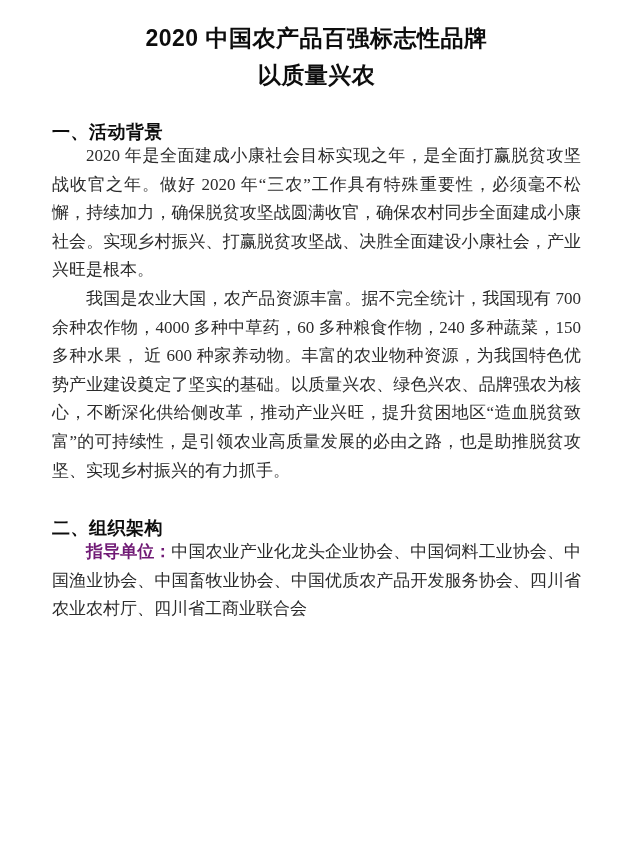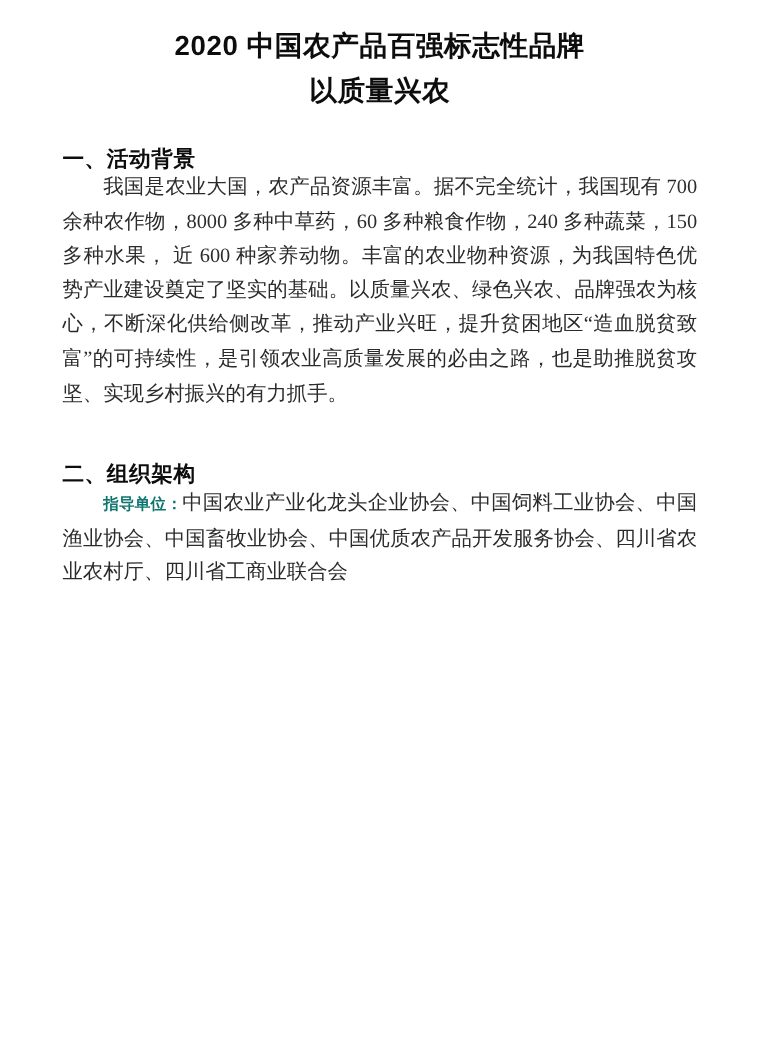--- a/index.html
+++ b/index.html
@@ -31,21 +31,21 @@
     font-weight: 700;
     font-size: 18px;
     line-height: 20px;
     color: #0d0d0d;
     letter-spacing: 0.5px;
   }
   .heading-1 {
     margin-top: 28px;
   }
   .heading-2 {
-    margin-top: 43px;
+    margin-top: 33px;
   }
   .body-text {
     font-family: "Liberation Serif", "DejaVu Serif", serif;
     font-size: 17px;
     line-height: 28.6px;
     text-align: justify;
     color: #2b2b2b;
   }
   p.body-text {
     margin: 0;
@@ -53,38 +53,39 @@
   }
   .first-para {
     margin-top: 8px;
   }
   .guide-para {
     margin-top: 8px;
   }
   .guide-label {
     font-weight: 700;
     font-family: Liberation Sans, sans-serif;
-    font-size: 13px;
-    color: #0f766e;
+    font-size: 17px;
+    color: #701a75;
   }
 </style>
 </head>
 <body>
 
 <div class="page">
 
   <div class="doc-title">
     <div>2020 中国农产品百强标志性品牌</div>
     <div>以质量兴农</div>
   </div>
 
   <div class="section-heading heading-1">一、活动背景</div>
 
+  <p class="body-text first-para">2020 年是全面建成小康社会目标实现之年，是全面打赢脱贫攻坚战收官之年。做好 2020 年“三农”工作具有特殊重要性，必须毫不松懈，持续加力，确保脱贫攻坚战圆满收官，确保农村同步全面建成小康社会。实现乡村振兴、打赢脱贫攻坚战、决胜全面建设小康社会，产业兴旺是根本。</p>
 
-  <p class="body-text">我国是农业大国，农产品资源丰富。据不完全统计，我国现有 700 余种农作物，8000 多种中草药，60 多种粮食作物，240 多种蔬菜，150 多种水果， 近 600 种家养动物。丰富的农业物种资源，为我国特色优势产业建设奠定了坚实的基础。以质量兴农、绿色兴农、品牌强农为核心，不断深化供给侧改革，推动产业兴旺，提升贫困地区“造血脱贫致富”的可持续性，是引领农业高质量发展的必由之路，也是助推脱贫攻坚、实现乡村振兴的有力抓手。</p>
+  <p class="body-text">我国是农业大国，农产品资源丰富。据不完全统计，我国现有 700 余种农作物，4000 多种中草药，60 多种粮食作物，240 多种蔬菜，150 多种水果， 近 600 种家养动物。丰富的农业物种资源，为我国特色优势产业建设奠定了坚实的基础。以质量兴农、绿色兴农、品牌强农为核心，不断深化供给侧改革，推动产业兴旺，提升贫困地区“造血脱贫致富”的可持续性，是引领农业高质量发展的必由之路，也是助推脱贫攻坚、实现乡村振兴的有力抓手。</p>
 
 
   <div class="section-heading heading-2">二、组织架构</div>
 
   <p class="body-text guide-para">
     <span class="guide-label">指导单位：</span><span>中国农业产业化龙头企业协会、中国饲料工业协会、中国渔业协会、中国畜牧业协会、中国优质农产品开发服务协会、四川省农业农村厅、四川省工商业联合会</span>
   </p>
 
 </div>
 

